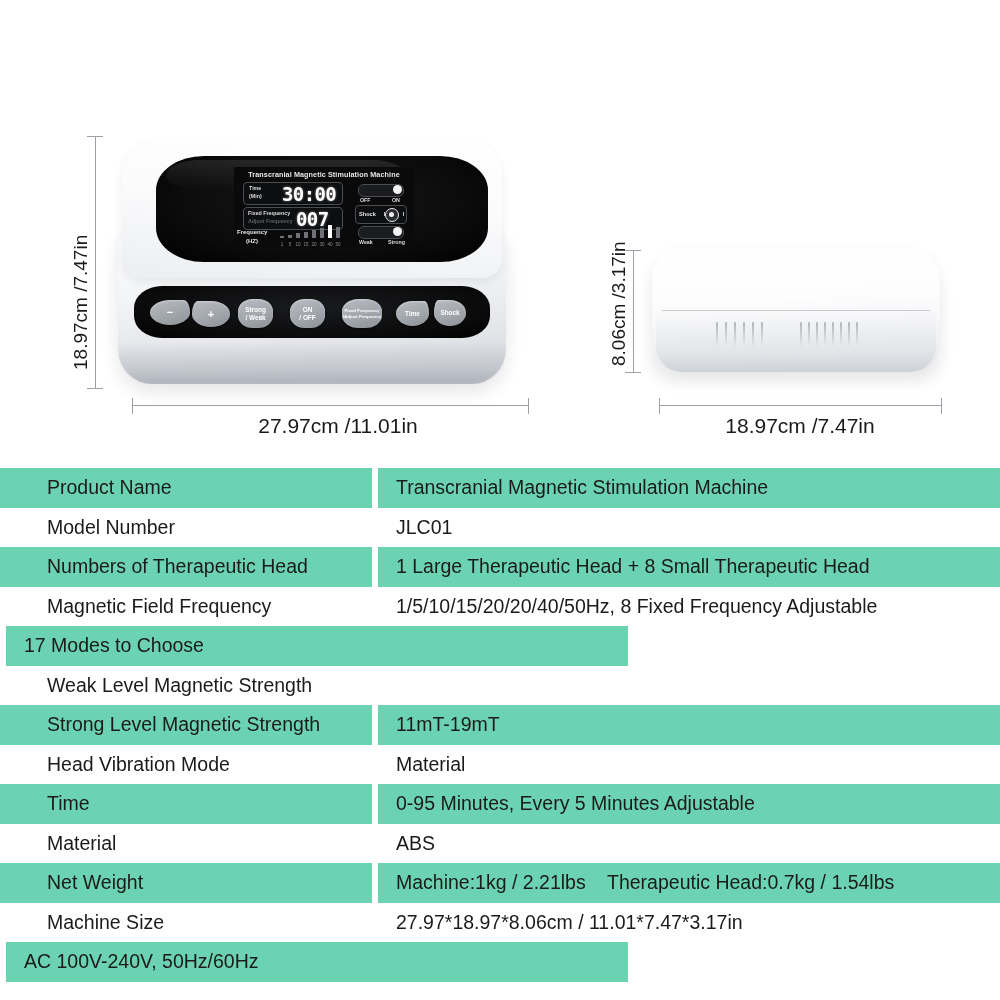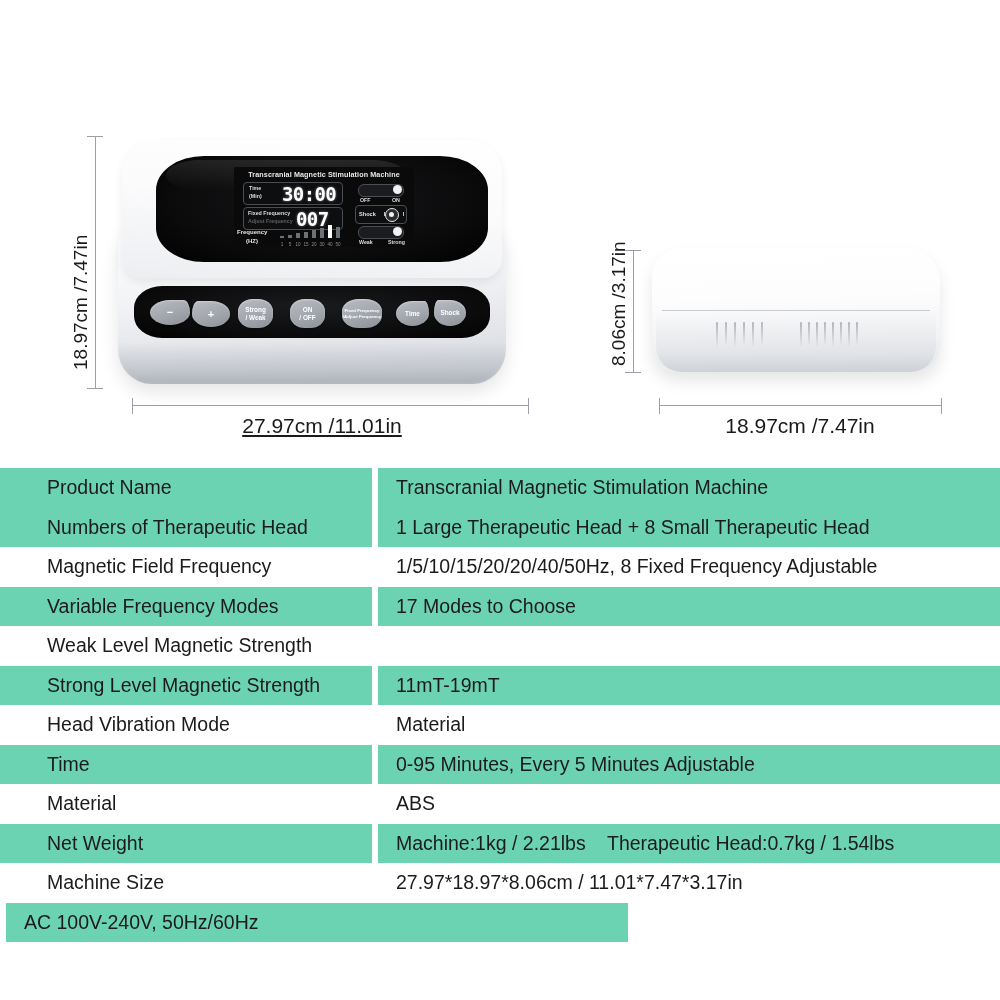--- a/index.html
+++ b/index.html
@@ -337,21 +337,21 @@
 
 
   <div class="dim-line-v" style="left:95px; top:136px; height:252px;"></div>
   <div class="dim-cap-h" style="left:87px; top:136px;"></div>
   <div class="dim-cap-h" style="left:87px; top:388px;"></div>
   <div class="dim-label-v" style="left:70px; top:370px;">18.97cm /7.47in</div>
 
   <div class="dim-line-h" style="left:132px; top:405px; width:396px;"></div>
   <div class="dim-cap-v" style="left:132px; top:398px;"></div>
   <div class="dim-cap-v" style="left:528px; top:398px;"></div>
-  <div class="dim-label-h" style="left:124px; top:414px; width:396px;text-decoration:underline;">27.97cm /11.01in</div>
+  <div class="dim-label-h" style="left:140px; top:414px; width:396px;">27.97cm /11.01in</div>
 
   <div class="dim-line-v" style="left:633px; top:250px; height:122px;"></div>
   <div class="dim-cap-h" style="left:625px; top:250px;"></div>
   <div class="dim-cap-h" style="left:625px; top:372px;"></div>
   <div class="dim-label-v" style="left:608px; top:366px;">8.06cm /3.17in</div>
 
   <div class="dim-line-h" style="left:659px; top:405px; width:282px;"></div>
   <div class="dim-cap-v" style="left:659px; top:398px;"></div>
   <div class="dim-cap-v" style="left:941px; top:398px;"></div>
   <div class="dim-label-h" style="left:659px; top:414px; width:282px;">18.97cm /7.47in</div>
@@ -457,32 +457,36 @@
         <div class="vent" style="left: 204px; top: 74px; height: 24px;"></div>
       </div>
   </div>
 
   <div id="spec-table">
       <div class="srow alt">
         <div class="scell label">Product Name</div>
         <div class="scell gap"></div>
         <div class="scell value">Transcranial Magnetic Stimulation Machine</div>
       </div>
+      <div class="srow plain">
+        <div class="scell label">Model Number</div>
+        <div class="scell gap"></div>
+        <div class="scell value">JLC01</div>
+      </div>
       <div class="srow alt">
         <div class="scell label">Numbers of Therapeutic Head</div>
         <div class="scell gap"></div>
         <div class="scell value">1 Large Therapeutic Head + 8 Small Therapeutic Head</div>
       </div>
       <div class="srow plain">
         <div class="scell label">Magnetic Field Frequency</div>
         <div class="scell gap"></div>
         <div class="scell value">1/5/10/15/20/20/40/50Hz, 8 Fixed Frequency Adjustable</div>
       </div>
       <div class="srow alt">
-        <div class="scell label">Variable Frequency Modes</div>
         <div class="scell gap"></div>
         <div class="scell value">17 Modes to Choose</div>
       </div>
       <div class="srow plain">
         <div class="scell label">Weak Level Magnetic Strength</div>
         <div class="scell gap"></div>
       </div>
       <div class="srow alt">
         <div class="scell label">Strong Level Magnetic Strength</div>
         <div class="scell gap"></div>

